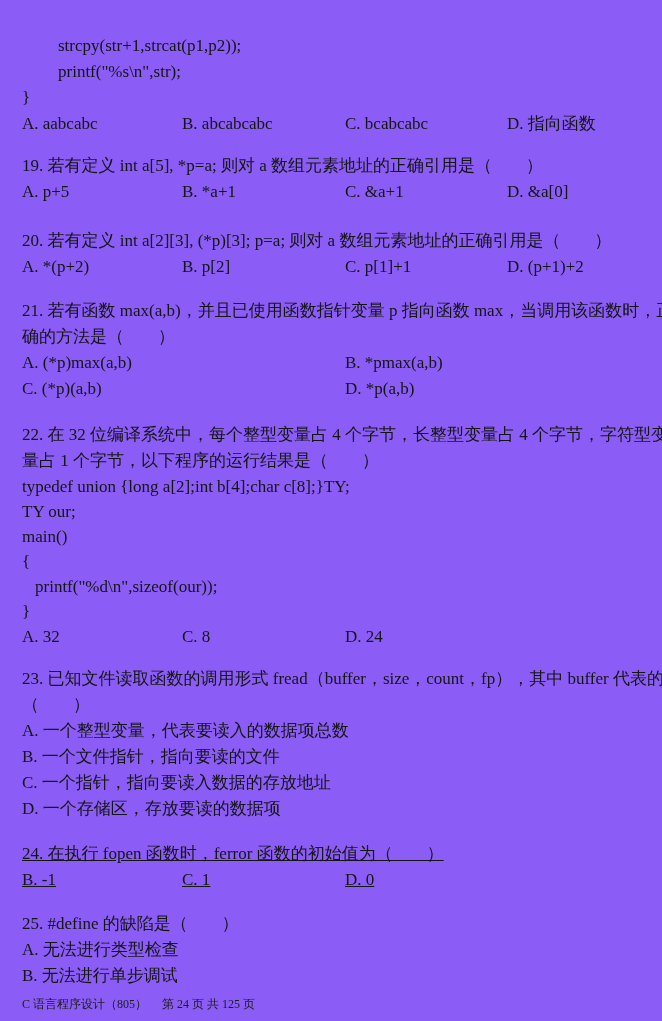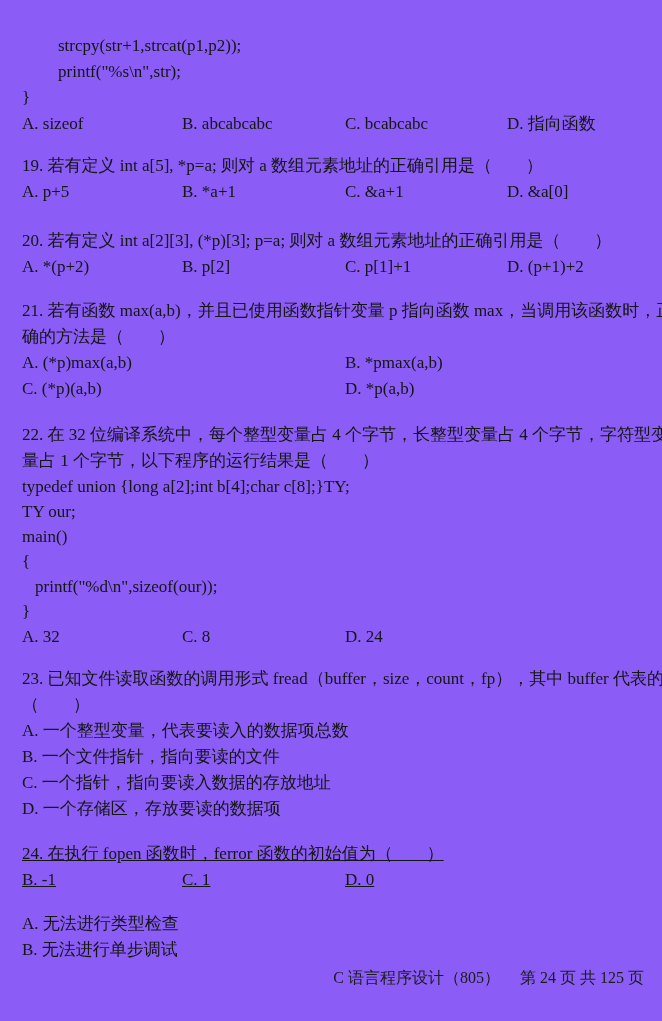--- a/index.html
+++ b/index.html
@@ -22,37 +22,37 @@
   .opts4{display:grid;grid-template-columns:160px 163px 162px 1fr;line-height:26px;}
   .opts2{display:grid;grid-template-columns:323px 1fr;line-height:26px;}
   .q{margin-top:0;}
   .mt16{margin-top:16px;}
   .mt18{margin-top:18px;}
   .mt19{margin-top:19px;text-decoration:underline;}
   .mt20{margin-top:20px;}
   .mt23{margin-top:23px;}
   .footer{
     margin-top:4px;
-    text-align:right;
-    font-size:16px;
+    text-align:left;
+    font-size:12px;
     line-height:22px;
     color:#1c1c1c;
   }
 </style>
 </head>
 <body>
 
 <div class="page">
 
   <div class="q">
     <div class="cline indent-lg" style="line-height:26px;">strcpy(str+1,strcat(p1,p2));</div>
     <div class="cline indent-lg" style="line-height:26px;">printf("%s\n",str);</div>
     <div class="cline" style="line-height:26px;">}</div>
     <div class="opts4">
-      <span>A. sizeof</span>
+      <span>A. aabcabc</span>
       <span>B. abcabcabc</span>
       <span>C. bcabcabc</span>
       <span>D. 指向函数</span>
     </div>
   </div>
 
   <div class="q mt16">
     <div class="tline">19. 若有定义 int a[5], *p=a; 则对 a 数组元素地址的正确引用是（　　）</div>
     <div class="opts4">
       <span>A. p+5</span>
@@ -111,19 +111,20 @@
   <div class="q mt19">
     <div class="tline">24. 在执行 fopen 函数时，ferror 函数的初始值为（　　）</div>
     <div class="opts4">
       <span>B. -1</span>
       <span>C. 1</span>
       <span>D. 0</span>
     </div>
   </div>
 
   <div class="q mt18">
+    <div class="tline">25. #define 的缺陷是（　　）</div>
     <div class="tline">A. 无法进行类型检查</div>
     <div class="tline">B. 无法进行单步调试</div>
   </div>
 
   <div class="footer">C 语言程序设计（805）　 第 24 页 共 125 页</div>
 
 </div>
 
 </body></html>

